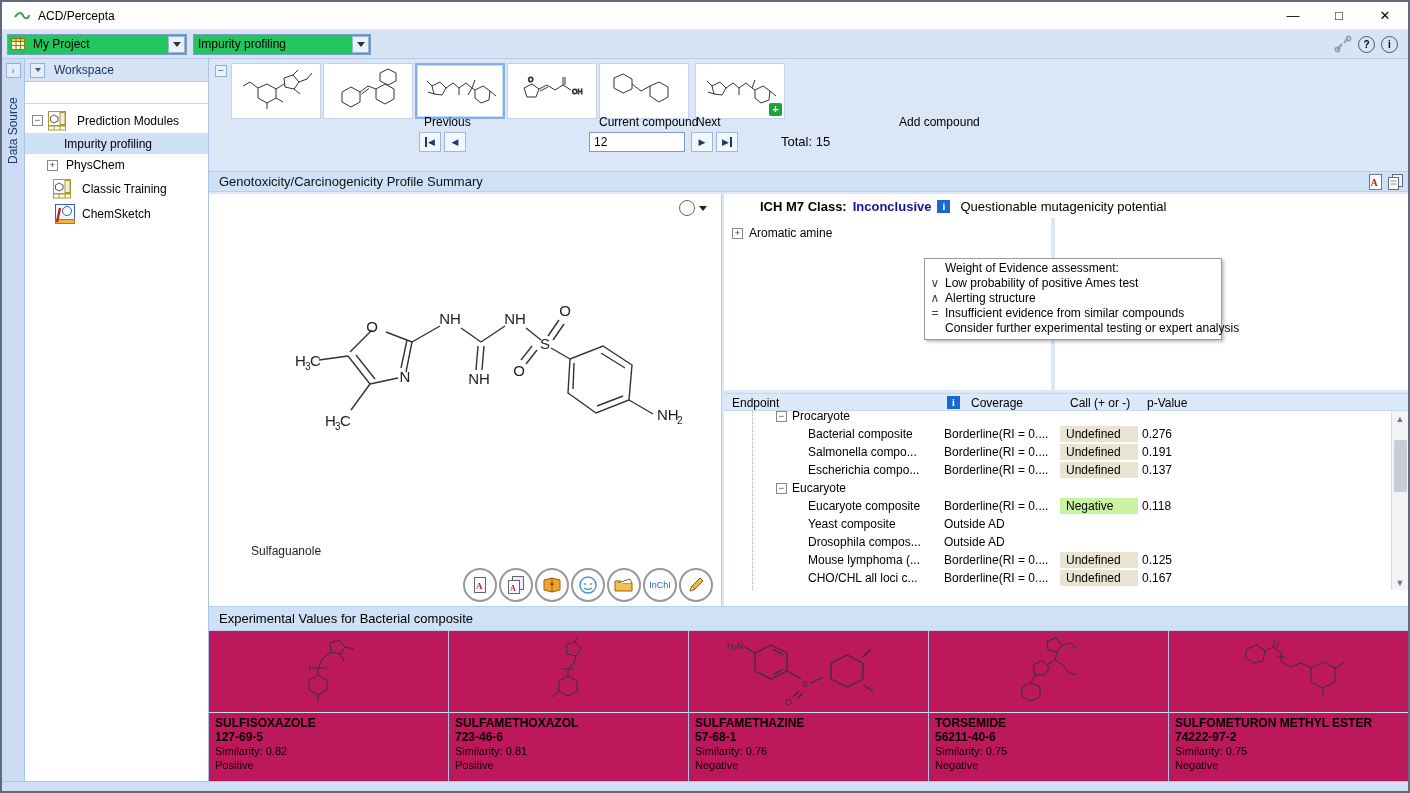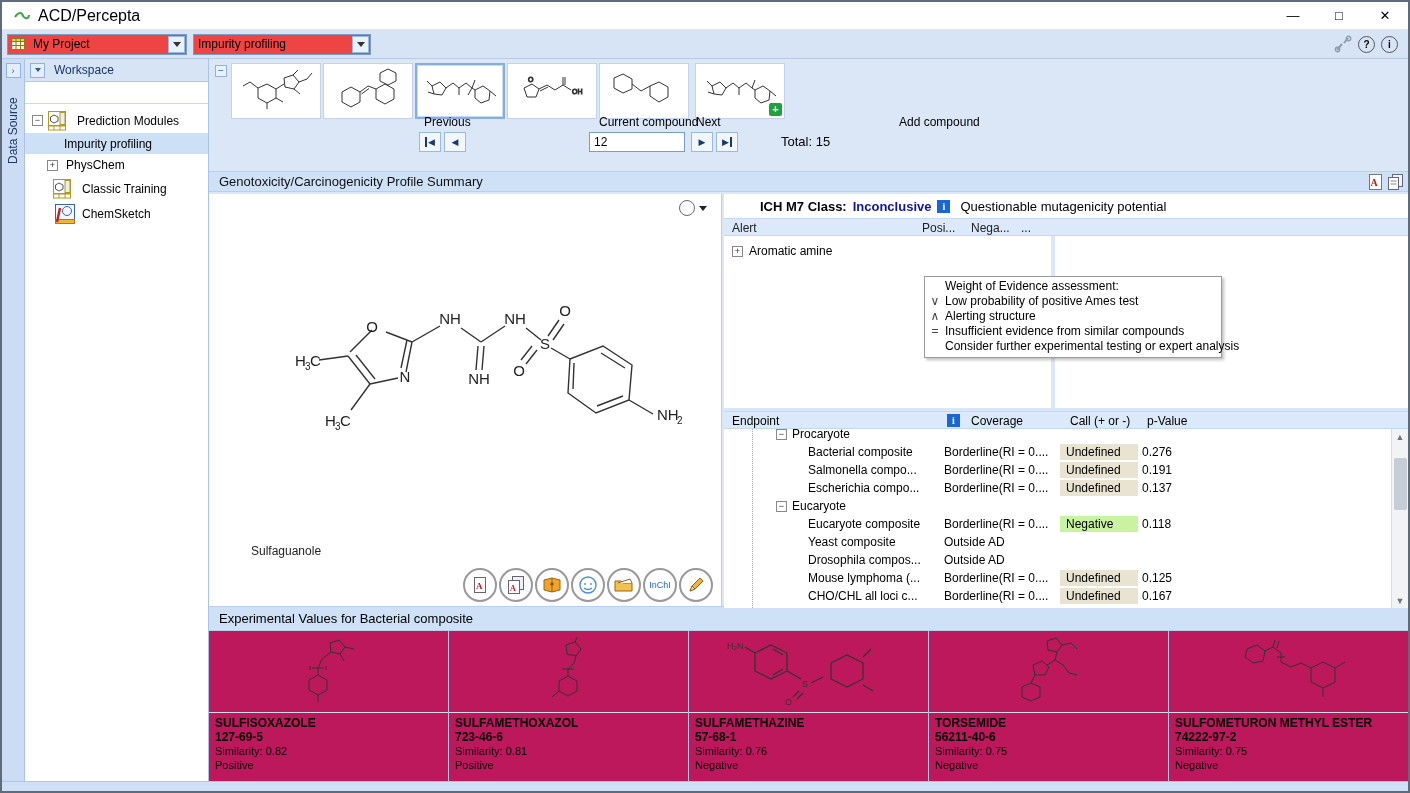--- a/index.html
+++ b/index.html
@@ -6,28 +6,28 @@
   html,body { background:#9aa7bb; }
   body { font-family:"Liberation Sans", sans-serif; }
   #window {
     position:relative; width:1410px; height:793px; background:#fff;
     border:2px solid #5f6a7a; overflow:hidden; font-size:12px; color:#000;
   }
   
   .titlebar { position:absolute; left:0; top:0; right:0; height:28px; background:#fff;
     display:flex; align-items:center; border-bottom:1px solid #e6e6e6; }
   .app-logo { width:16px; height:12px; margin-left:12px; }
-  .title-text { margin-left:8px; font-size:16px; }
+  .title-text { margin-left:8px; font-size:12px; }
   .win-controls { margin-left:auto; display:flex; height:100%; }
   .win-btn { width:46px; display:flex; align-items:center; justify-content:center;
     font-size:13px; cursor:default; }
   
   .toolbar { position:absolute; left:0; top:28px; right:0; height:29px; background:#d7e4f6;
     border-bottom:1px solid #b6c9e6; display:flex; align-items:center; }
-  .combo { height:21px; background:#ef4444; border:1px solid #7a9cc6; display:flex;
+  .combo { height:21px; background:#22c55e; border:1px solid #7a9cc6; display:flex;
     align-items:center; margin-left:5px; }
   .combo.project { width:180px; }
   .combo.module { width:178px; margin-left:6px; }
   .combo .grid-ic { width:14px; height:12px; margin:0 4px 0 3px; }
   .combo .txt { flex:1; font-size:12px; padding-left:4px; white-space:nowrap; overflow:hidden; }
   .combo .arrow { width:17px; height:17px; margin-right:1px; background:#e8f1fc;
     border:1px solid #9cb8dc; display:flex; align-items:center; justify-content:center; }
   .combo .arrow:after { content:""; border:4px solid transparent; border-top:5px solid #333; margin-top:4px; }
   .tb-right { margin-left:auto; display:flex; align-items:center; gap:6px; margin-right:10px; }
   .round-mini { width:17px; height:17px; border:1.5px solid #555; border-radius:50%;
@@ -494,26 +494,20 @@
         </div>
       </div>
 
       <div class="right-panel">
         <div class="ich-line">
           <span class="ich-lbl">ICH M7 Class:</span>
           <span class="ich-val">Inconclusive</span>
           <span class="info-sq">i</span>
           <span class="ich-desc">Questionable mutagenicity potential</span>
         </div>
-        <div class="band">
-          <span style="position:absolute; left:8px; top:2px;">Alert</span>
-          <span style="position:absolute; left:198px; top:2px;">Posi...</span>
-          <span style="position:absolute; left:247px; top:2px;">Nega...</span>
-          <span style="position:absolute; left:297px; top:2px;">...</span>
-        </div>
         <div class="alert-body">
           <div class="v-divider"></div>
           <div class="alert-row">
             <span class="expbox">+</span>
             <span>Aromatic amine</span>
           </div>
 
           <div class="tooltip">
             <div class="tt-line">
                 <span class="tt-sym"></span>

